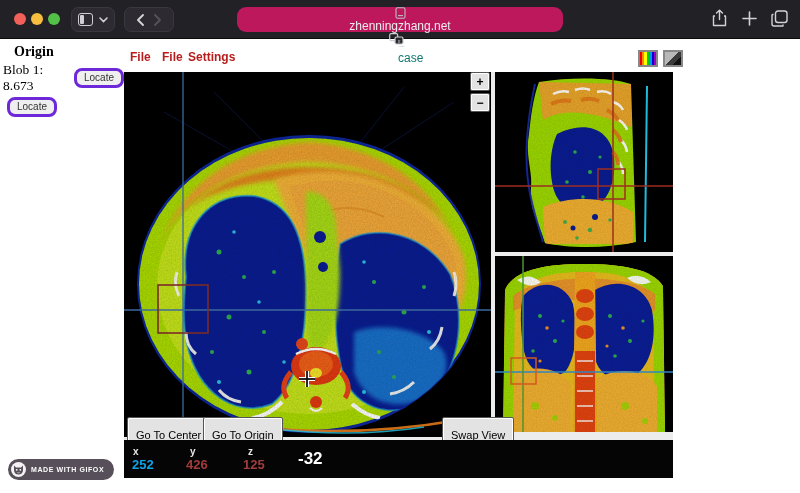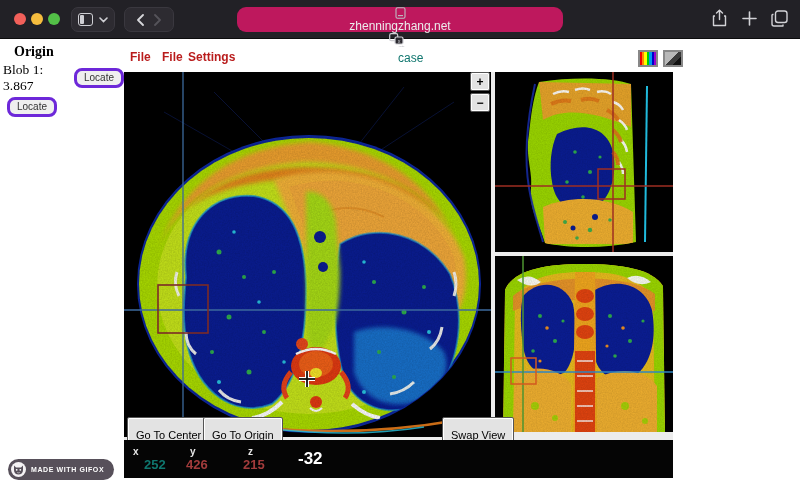--- a/index.html
+++ b/index.html
@@ -146,21 +146,21 @@
     <svg class="glyph" width="17" height="17" viewBox="0 0 17 17">
         <rect x="4.5" y="1" width="11.5" height="11.5" rx="2.5" fill="none" stroke="#d2d2d6" stroke-width="1.4"></rect>
         <path d="M2.5 4.5 H1.5 A0 0 0 0 0 1 5 V14 A2 2 0 0 0 3 16 H12 V14.5" fill="none" stroke="#d2d2d6" stroke-width="1.4" stroke-linejoin="round"></path>
       </svg>
   </span>
 </div>
 
 <div id="sidebar">
   <div id="nodules-title">Origin</div>
   <div class="nodule-row">
-    <span>Blob 1: 3.867</span>
+    <span>Blob 1: 8.673</span>
     <button class="locate-btn">Locate</button>
   </div>
   <div class="nodule-row">
     <button class="locate-btn">Locate</button>
   </div>
 </div>
 
 <div id="app">
 
   <div id="menubar">
@@ -440,23 +440,23 @@
     <button class="tool-btn zoom-btn" id="btn-zoom-out">−</button>
 
     <button class="tool-btn bottom-btn" id="btn-center">Go To Center</button>
     <button class="tool-btn bottom-btn" id="btn-origin">Go To Origin</button>
     <button class="tool-btn bottom-btn" id="btn-swap">Swap View</button>
 
     <div id="statusbar">
       <span class="st-label" style="left:9px;">x</span>
       <span class="st-label" style="left:66px;">y</span>
       <span class="st-label" style="left:124px;">z</span>
-      <span class="st-value" style="left: 20px; color: #0f766e; text-align: right;">252</span>
+      <span class="st-value" style="left: 8px; color: #0ea5e9; text-align: right;">252</span>
       <span class="st-value" style="left: 62px; color: rgb(163, 60, 60);">426</span>
-      <span class="st-value" style="left: 119px; color: rgb(163, 60, 60);">215</span>
+      <span class="st-value" style="left: 119px; color: rgb(163, 60, 60);">125</span>
       <span id="st-intensity">-32</span>
     </div>
   </div>
 </div>
 
 <div id="gifox">
   <span id="gifox-icon">
     <svg width="11" height="10" viewBox="0 0 11 10">
         <path d="M1,0.5 L3,2.5 L8,2.5 L10,0.5 L10,5 C10,8 8,9.5 5.5,9.5 C3,9.5 1,8 1,5 Z" fill="#57505a"></path>
         <circle cx="3.7" cy="4.8" r="0.9" fill="#fff"></circle>

